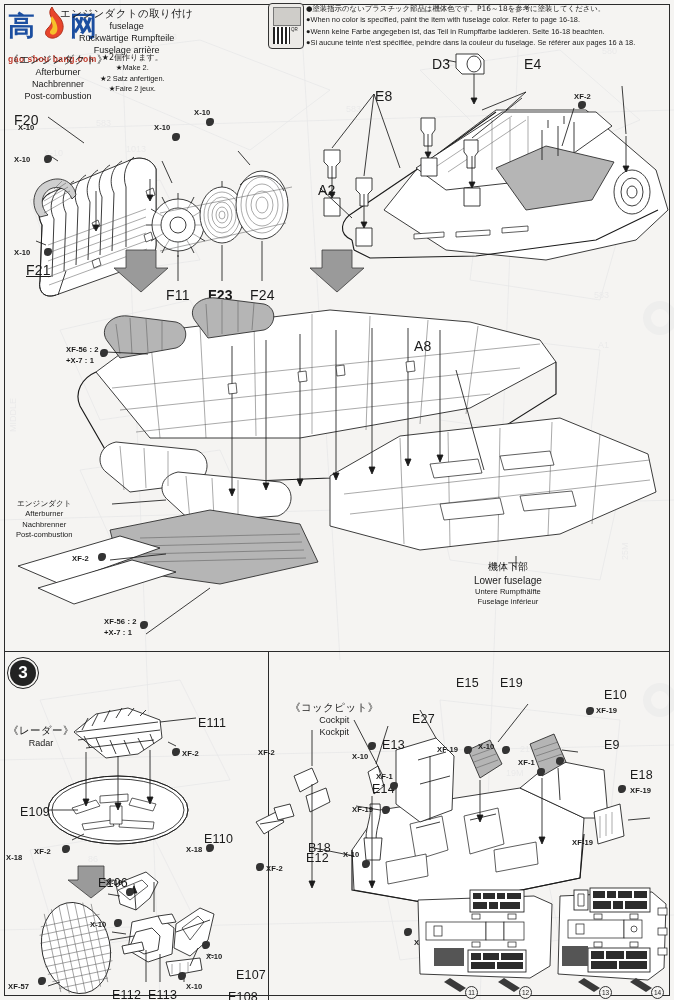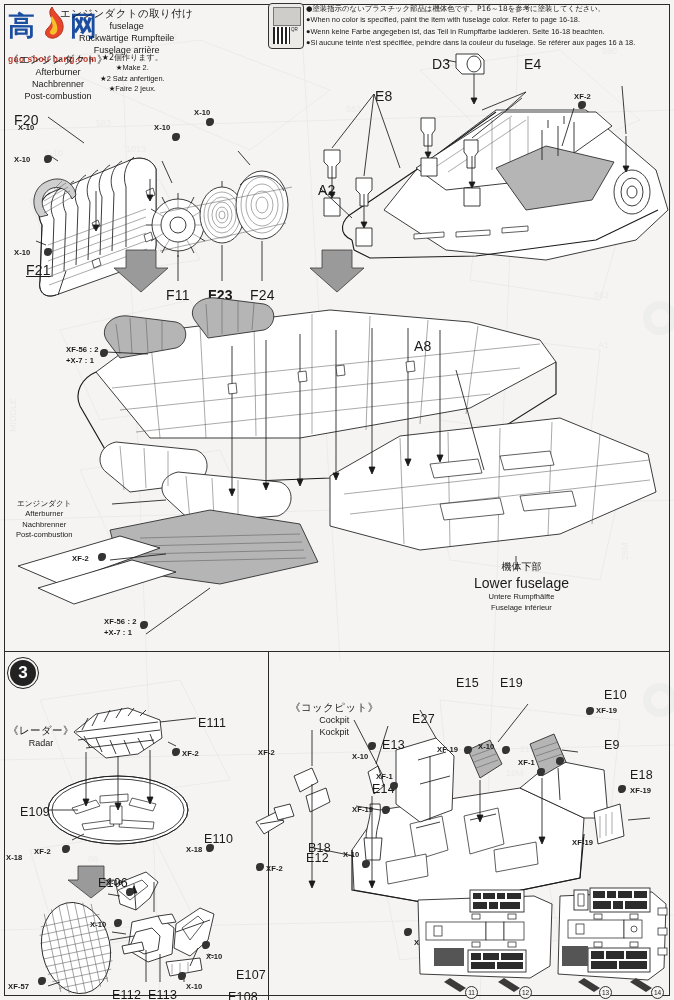--- a/index.html
+++ b/index.html
@@ -530,21 +530,21 @@
   <div class="dot" style="left:98px;top:553px;"></div>
 
   <div class="paint" style="left:104px;top:617px;">XF-56 : 2</div>
   <div class="paint" style="left:104px;top:628px;">+X-7 : 1</div>
   <div class="dot" style="left:140px;top:621px;"></div>
 
   <div class="part partbig" style="left:414px;top:338px;">A8</div>
 
   <div class="multi" style="left:474px;top:560px;">
     <div class="jp" style="font-size:10px;">機体下部</div>
-    <div style="font-size:14px;">Lower fuselage</div>
+    <div style="font-size:10px;">Lower fuselage</div>
     <div style="font-size:7.6px;">Untere Rumpfhälfte</div>
     <div style="font-size:7.6px;">Fuselage inférieur</div>
   </div>
 
   <div class="stepno" style="left:10px;top:660px;">3</div>
 
   <div class="multi" style="left:8px;top:723px;">
     <div class="jp hdrjp">《レーダー》</div>
     <div class="hdrln">Radar</div>
   </div>

